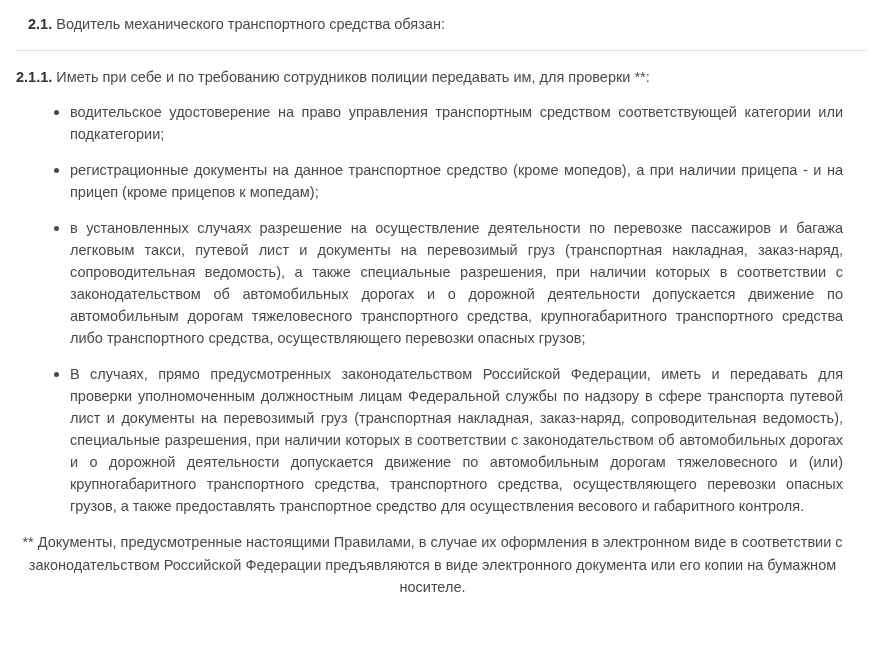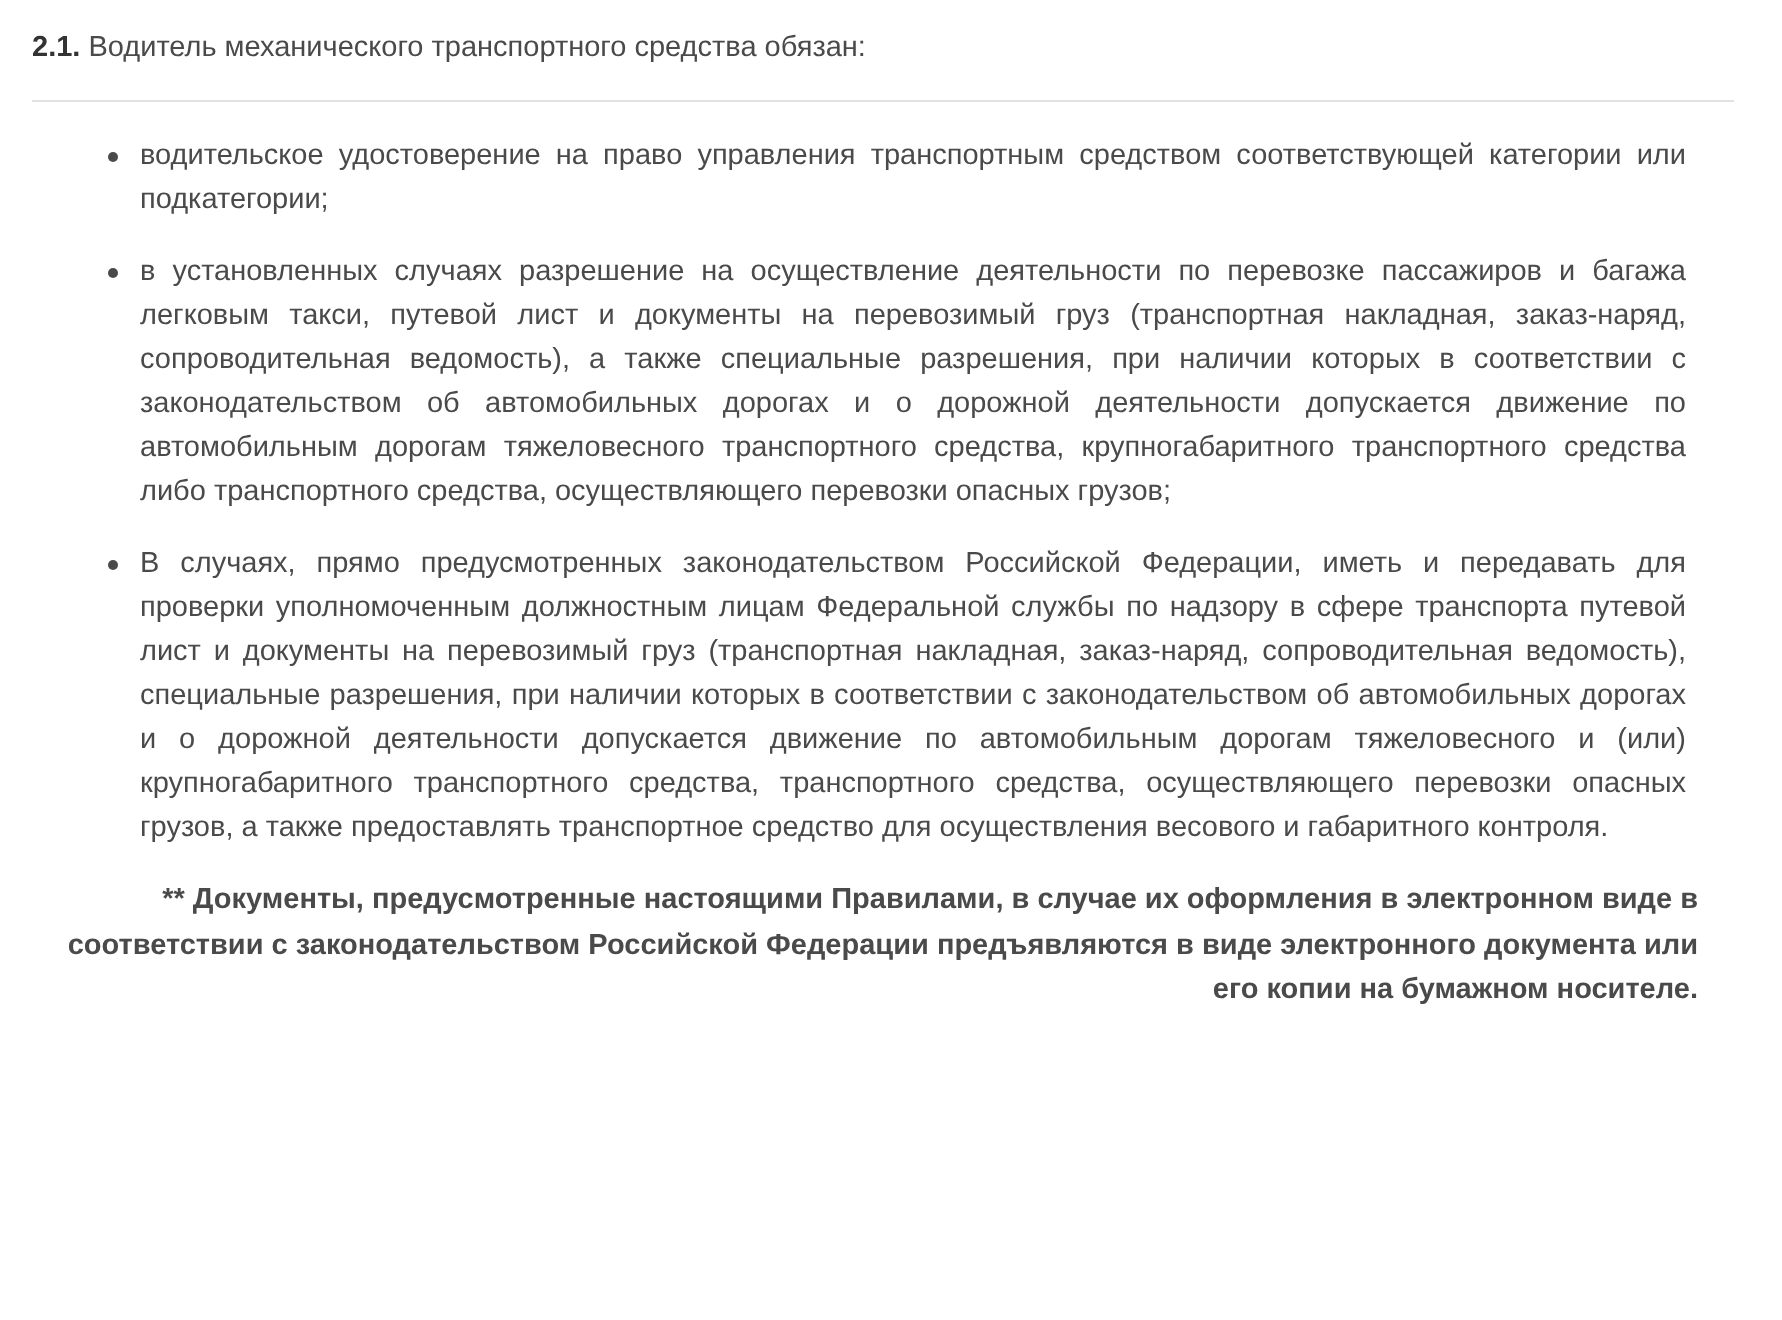--- a/index.html
+++ b/index.html
@@ -17,21 +17,21 @@
     overflow: hidden;
   }
   .page {
     padding: 14px 24px 0 16px;
     box-sizing: border-box;
     width: 891px;
   }
   .section-heading {
     font-size: 14.5px;
     color: #4a4a4a;
-    margin: 0 0 14px 0;
+    margin: 0 0 14px 12px;
     line-height: 1.5;
   }
   .section-heading .num {
     font-weight: bold;
     color: #333333;
   }
   .divider {
     border: 0;
     border-top: 1px solid #e2e2e2;
     margin: 0 0 16px 0;
@@ -64,38 +64,42 @@
     top: 9px;
     width: 5px;
     height: 5px;
     border-radius: 50%;
     background: #4a4a4a;
   }
   .footnote {
     margin: 12px 0 0 0;
     padding: 0 18px 0 0;
     line-height: 1.55;
-    text-align: right;
-    font-weight: bold;
+    text-align: center;
   }
 </style>
 </head>
 <body>
 
 <div class="page">
 
   <p class="section-heading">
     <span class="num">2.1.</span>
     <span>Водитель механического транспортного средства обязан:</span>
   </p>
 
   <hr class="divider">
 
+  <p class="clause">
+    <span class="num">2.1.1.</span>
+    <span>Иметь при себе и по требованию сотрудников полиции передавать им, для проверки **:</span>
+  </p>
 
   <ul class="items">
     <li>водительское удостоверение на право управления транспортным средством соответствующей категории или подкатегории;</li>
+    <li>регистрационные документы на данное транспортное средство (кроме мопедов), а при наличии прицепа - и на прицеп (кроме прицепов к мопедам);</li>
     <li>в установленных случаях разрешение на осуществление деятельности по перевозке пассажиров и багажа легковым такси, путевой лист и документы на перевозимый груз (транспортная накладная, заказ-наряд, сопроводительная ведомость), а также специальные разрешения, при наличии которых в соответствии с законодательством об автомобильных дорогах и о дорожной деятельности допускается движение по автомобильным дорогам тяжеловесного транспортного средства, крупногабаритного транспортного средства либо транспортного средства, осуществляющего перевозки опасных грузов;</li>
     <li>В случаях, прямо предусмотренных законодательством Российской Федерации, иметь и передавать для проверки уполномоченным должностным лицам Федеральной службы по надзору в сфере транспорта путевой лист и документы на перевозимый груз (транспортная накладная, заказ-наряд, сопроводительная ведомость), специальные разрешения, при наличии которых в соответствии с законодательством об автомобильных дорогах и о дорожной деятельности допускается движение по автомобильным дорогам тяжеловесного и (или) крупногабаритного транспортного средства, транспортного средства, осуществляющего перевозки опасных грузов, а также предоставлять транспортное средство для осуществления весового и габаритного контроля.</li>
   </ul>
 
   <p class="footnote">** Документы, предусмотренные настоящими Правилами, в случае их оформления в электронном виде в соответствии с законодательством Российской Федерации предъявляются в виде электронного документа или его копии на бумажном носителе.</p>
 
 </div>
 
 </body></html>

